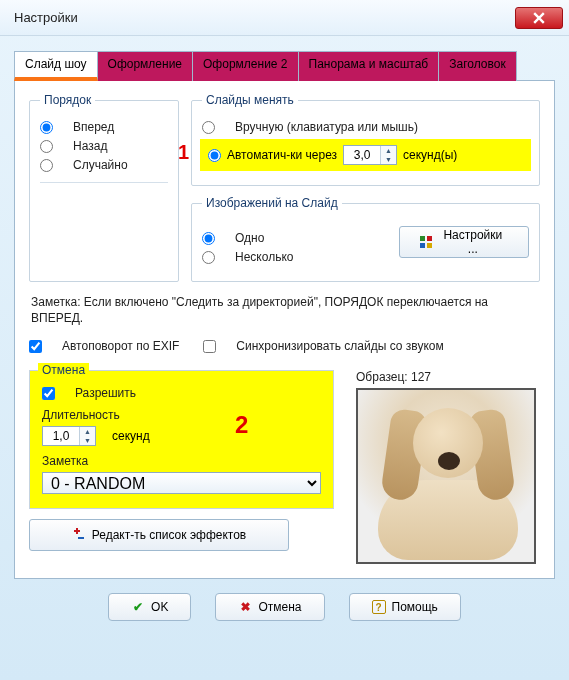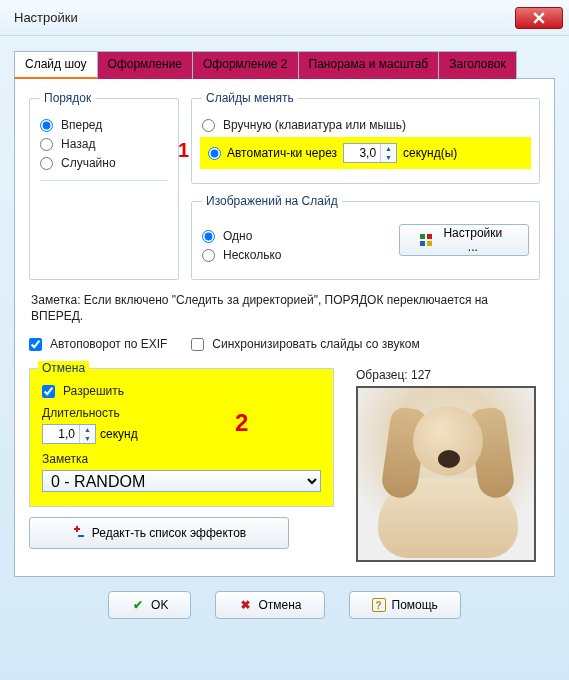--- a/index.html
+++ b/index.html
@@ -46,21 +46,21 @@
     border: 1px solid #9fb9cf;
     border-bottom: none;
     background: #be185d;
     font-size: 12px;
     cursor: pointer;
     position: relative;
     margin-right: -1px;
   }
   .tab.active {
     background: #fff;
-    border-bottom: 2px solid #f97316;
+    border-bottom: 4px solid #f97316;
     z-index: 3;
   }
   .tab-content {
     border: 1px solid #9fb9cf;
     background: #fff;
     padding: 12px 14px 14px 14px;
     position: relative;
     z-index: 1;
   }
 
@@ -79,21 +79,21 @@
   .row1 {
     display: flex;
     gap: 12px;
   }
   .order-box { width: 150px; }
   .slides-box { flex: 1; }
 
   label.radio, label.check {
     display: flex;
     align-items: center;
-    gap: 8px;
+    gap: 20px;
     margin: 5px 0;
     font-size: 12px;
     color: #222;
     cursor: pointer;
   }
   input[type=radio], input[type=checkbox] { margin: 0; }
 
   .order-box hr { border: none; border-top: 1px solid #d5e0ea; margin: 10px 0 8px 0; }
 
   .auto-row {
@@ -118,21 +118,21 @@
     align-items: center;
     border: 1px solid #8faac2;
     background: #fff;
     height: 20px;
   }
   .spinbox input {
     border: none;
     width: 36px;
     font-size: 12px;
     padding: 2px 4px;
-    text-align: right;
+    text-align: center;
     outline: none;
   }
   .spin-arrows {
     width: 16px; height: 18px;
     border-left: 1px solid #c0d0de;
     background: #f6f9fc;
     display: flex; flex-direction: column;
   }
   .spin-arrows div {
     flex: 1;
@@ -190,21 +190,21 @@
     font-size: 12px;
   }
   .transition-box .marker2 {
     position: absolute;
     left: 205px; top: 40px;
     color: #e00000;
     font-weight: bold;
     font-size: 24px;
   }
   .field-label { margin: 8px 0 4px 0; color: #222; }
-  .duration-row { display: flex; align-items: center; gap: 4px; }
+  .duration-row { display: flex; align-items: center; gap: 16px; }
   select.effects {
     width: 100%;
     height: 22px;
     border: 1px solid #8faac2;
     background: linear-gradient(to bottom, #fff, #e9f1f8);
     font-size: 16px;
     padding: 1px 4px;
   }
   .edit-btn {
     margin-top: 10px;

